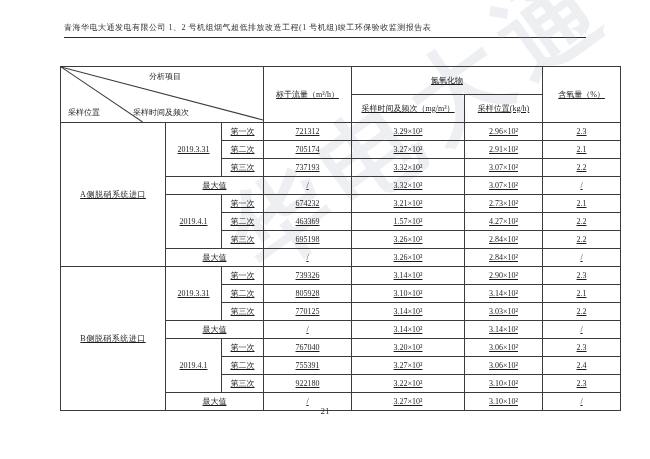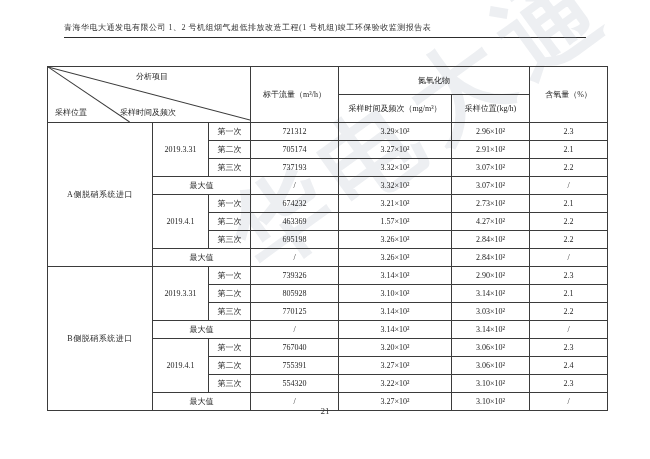--- a/index.html
+++ b/index.html
@@ -14,22 +14,22 @@
   }
   .doc-header-rule {
     position:absolute; top:37px; left:64px; width:522px; height:0;
     border-top:1px solid #2c2c2c;
   }
   .table-title {
     position:absolute; top:48px; left:0; right:0; text-align:center;
     font-size:10.5px; font-weight:bold; color:#111; letter-spacing:1px;
   }
   table.report-table {
-    position:absolute; top:66px; left:47px; width:560px;
-    border-collapse:collapse; table-layout:fixed; font-size:8px; color:#1d1d1d;
+    position:absolute; top:66px; left:60px; width:560px;
+    border-collapse:collapse; table-layout:fixed; font-size:8px; color:#1d1d1d;text-decoration:underline;
   }
   .report-table td {
     border:1px solid #3b3b3b; text-align:center; vertical-align:middle;
     padding:0 1px; height:17px; line-height:1.15; overflow:hidden;
   }
   .report-table td.hdr { height:27px; }
   .report-table td.diag { position:relative; padding:0; }
   .diag svg { position:absolute; top:0; left:0; width:100%; height:100%; }
   .diag .lbl { position:absolute; font-size:8px; white-space:nowrap; color:#1d1d1d; }
   .diag .lbl-top { top:5px; left:88px; }
@@ -193,21 +193,21 @@
       </tr>
       <tr>
         <td>第二次</td>
         <td>755391</td>
         <td>3.27×10²</td>
         <td>3.06×10²</td>
         <td>2.4</td>
       </tr>
       <tr>
         <td>第三次</td>
-        <td>554320</td>
+        <td>922180</td>
         <td>3.22×10²</td>
         <td>3.10×10²</td>
         <td>2.3</td>
       </tr>
       <tr>
         <td colspan="2">最大值</td>
         <td>/</td>
         <td>3.27×10²</td>
         <td>3.10×10²</td>
         <td>/</td>

